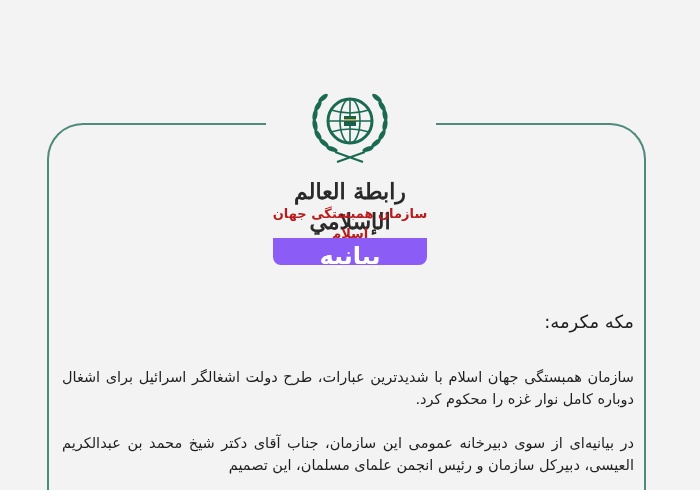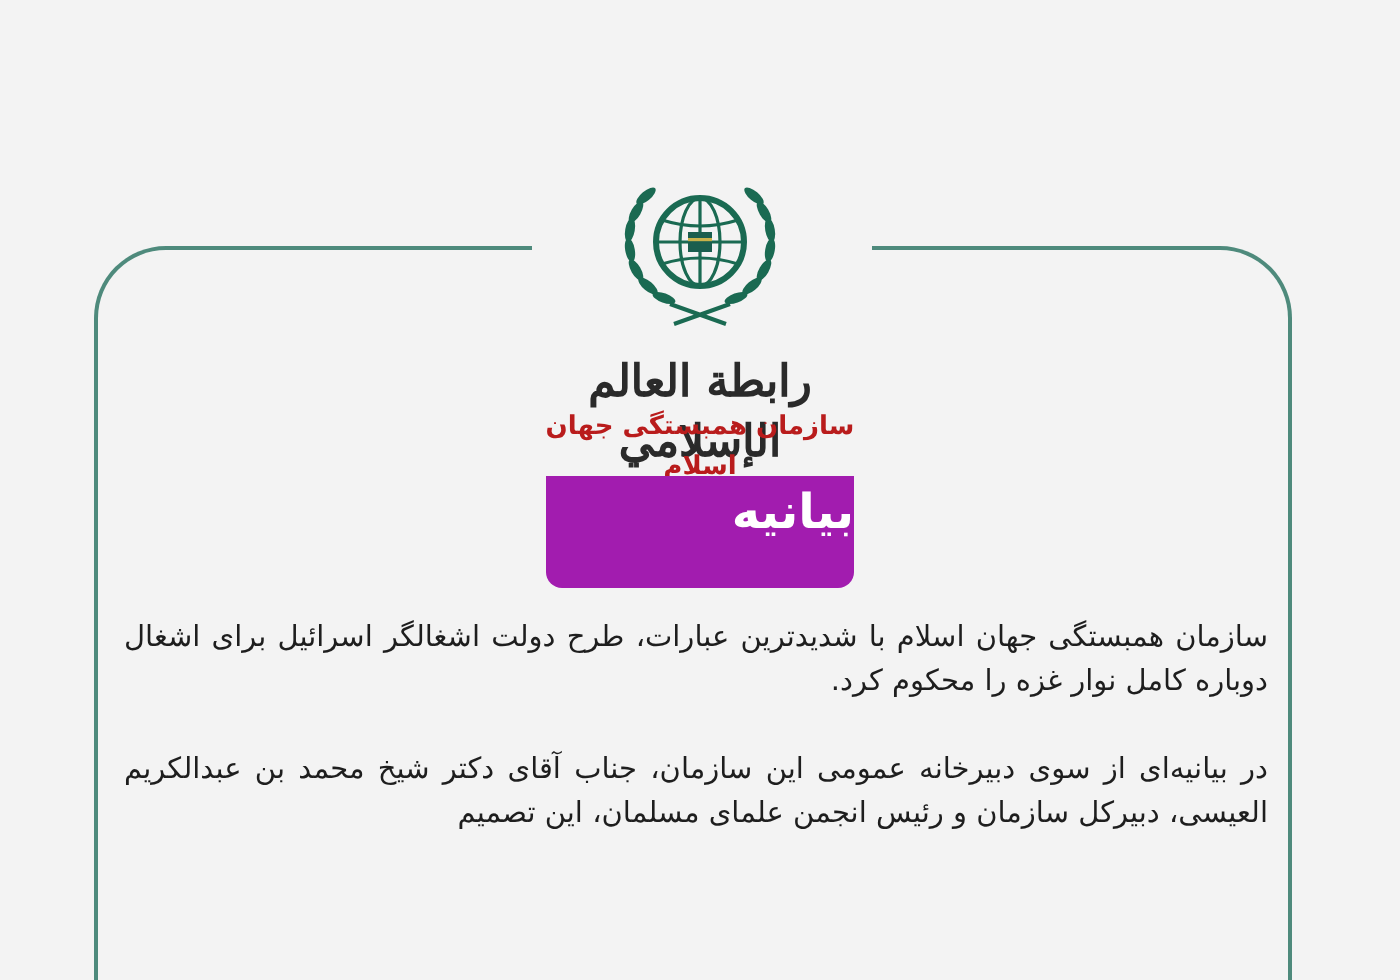--- a/index.html
+++ b/index.html
@@ -69,27 +69,28 @@
       font-size: 13px;
       font-weight: bold;
       color: #b91c1c;
       line-height: 20px;
     }
     .banner {
       position: absolute;
       left: 273px;
       top: 238px;
       width: 154px;
-      height: 56px;
-      background: #a21caf;
+      height: 27px;
+      background: #8b5cf6;
       border-bottom-left-radius: 8px;
       border-bottom-right-radius: 8px;
       color: #ffffff;
       font-size: 24px;
       font-weight: bold;
+      text-align: center;
       line-height: 37px;
       direction: rtl;
     }
     .content {
       position: absolute;
       left: 62px;
       top: 308px;
       width: 572px;
       direction: rtl;
       text-align: right;
@@ -147,15 +148,16 @@
     <rect x="39" y="33" width="12" height="1.6" fill="#c8b24a"></rect>
   </svg>
 </div>
 
 <div class="calligraphy">رابطة العالم الإسلامي</div>
 <div class="org-subtitle">سازمان همبستگی جهان اسلام</div>
 
 <div class="banner">بیانیه</div>
 
 <div class="content">
+  <p class="salutation">مکه مکرمه:</p>
   <p class="para">سازمان همبستگی جهان اسلام با شدیدترین عبارات، طرح دولت اشغالگر اسرائیل برای اشغال دوباره کامل نوار غزه را محکوم کرد.</p>
   <p class="para">در بیانیه‌ای از سوی دبیرخانه عمومی این سازمان، جناب آقای دکتر شیخ محمد بن عبدالکریم العیسی، دبیرکل سازمان و رئیس انجمن علمای مسلمان، این تصمیم</p>
 </div>
 
 </body></html>

